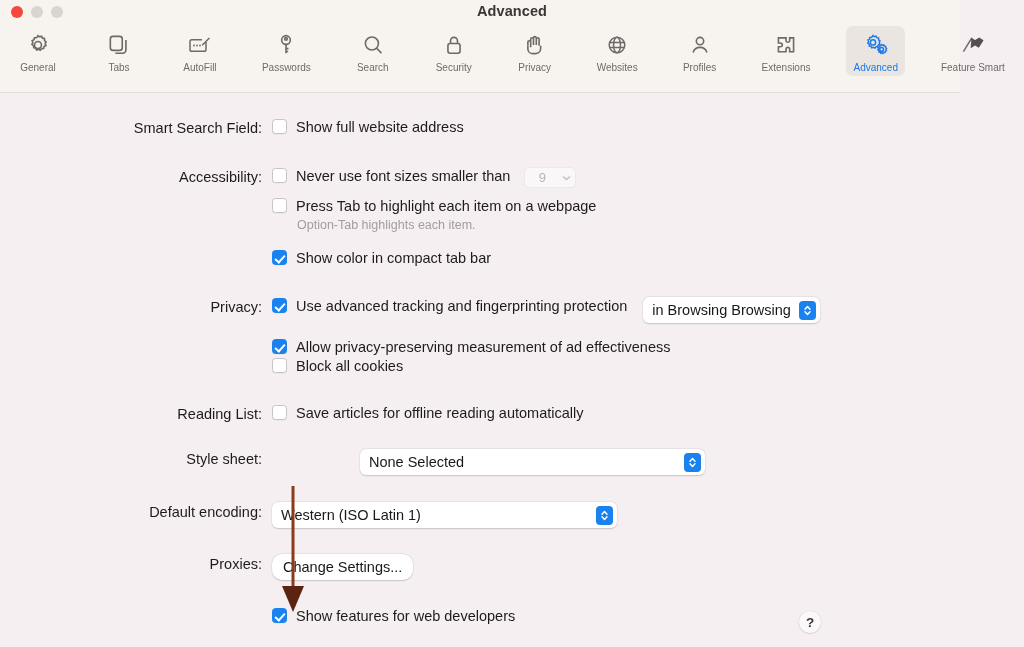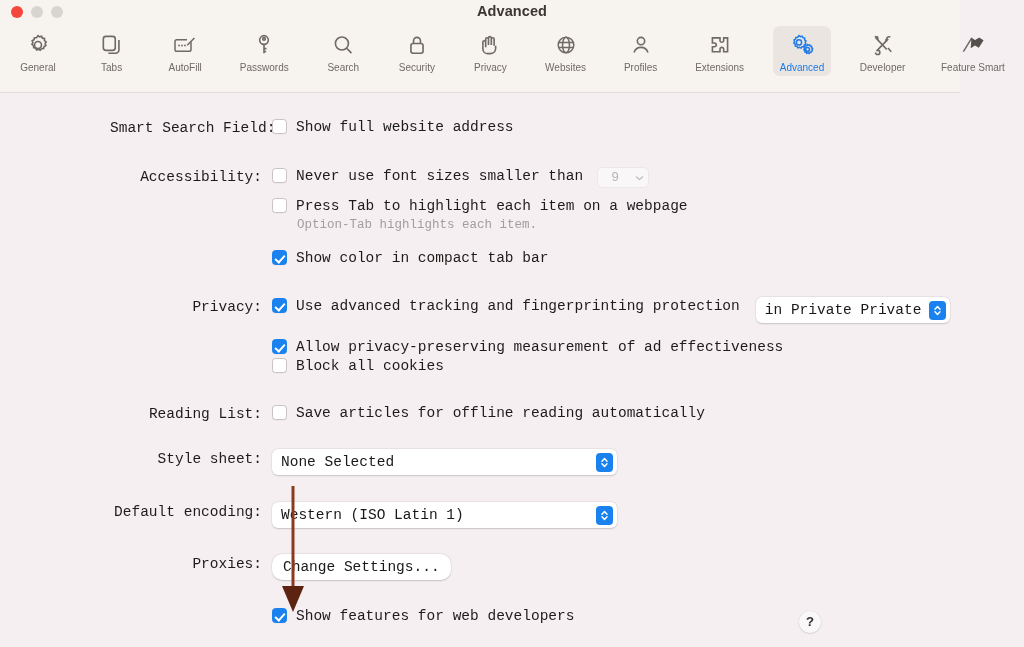--- a/index.html
+++ b/index.html
@@ -54,21 +54,20 @@
   .tool-label {
     margin-top: 2px;
     font-size: 10px; color: #6f6a67; white-space: nowrap;
   }
   .tool-item.selected .tool-label { color: #1b7ae8; }
 
   
   #content {
     position: absolute; left: 0; top: 93px; width: 839px; height: 554px;
     background: #f6eff1;
-    font-family: Liberation Mono, monospace;
   }
 
   .row {
     position: absolute;
     display: flex; align-items: flex-start;
   }
   .row-label {
     width: 162px; text-align: right;
     font-size: 14.5px; color: #1e1c1b;
     padding-right: 10px; line-height: 20px;
@@ -288,32 +287,20 @@
           <svg width="28" height="26" viewBox="0 0 28 24" fill="none" stroke="#1b7ae8" stroke-width="1.5">
             <circle cx="11" cy="9.4" r="2.6"></circle>
             <path d="M11 2.6l1.4 1 1.7-.5.7 1.6 1.8.3v1.8l1.4 1.1-.8 1.5.6 1.7-1.6.8-.3 1.7-1.8.1-1.1 1.4-1.5-.8-1.7.6-.8-1.6-1.7-.3-.1-1.8-1.4-1.1.8-1.5-.6-1.7 1.6-.8.3-1.7 1.8-.1z"></path>
             <circle cx="19.6" cy="16.4" r="1.9"></circle>
             <path d="M19.6 11.6l1 .7 1.2-.3.5 1.1 1.3.2v1.3l1 .8-.6 1.1.4 1.2-1.1.5-.2 1.2-1.3.1-.8 1-1-.6-1.2.4-.6-1.1-1.2-.2-.1-1.3-1-.8.6-1.1-.4-1.2 1.1-.5.2-1.2 1.3-.1z"></path>
           </svg>
         </span>
         <span class="tool-label">Advanced</span>
       </div>
 
-      <div class="tool-item">
-        <span class="tool-icon">
-          <svg width="26" height="26" viewBox="0 0 24 24" fill="none" stroke="#6f6a67" stroke-width="1.5">
-            <path d="M5 5l10.5 11.2M6 17.6L16.8 6.4"></path>
-            <path d="M4.4 4.2l2.5.4.6 2.4"></path>
-            <path d="M18.8 4.6a3 3 0 0 0-3.6 4.2"></path>
-            <path d="M5.1 18.9a2 2 0 1 0 2.1-2.1"></path>
-            <path d="M16.6 14.8l3 3.4"></path>
-          </svg>
-        </span>
-        <span class="tool-label">Developer</span>
-      </div>
 
       <div class="tool-item">
         <span class="tool-icon">
           <svg width="30" height="26" viewBox="0 0 30 24" fill="none" stroke="#6f6a67" stroke-width="1.5">
             <path d="M5.4 18.6L13.4 5.6l4.2 5.2"></path>
             <path d="M13.4 5.6l3.6 2.2 4.2-2.6 3.6 2.2-4.2 6.6-3.6-2.2-4.2 2.6" fill="#55504e" stroke="#55504e" stroke-width="1.2" stroke-linejoin="round"></path>
           </svg>
         </span>
         <span class="tool-label">Feature Smart</span>
       </div>
@@ -364,21 +351,21 @@
         <span class="cb-label">Show color in compact tab bar</span>
       </div>
     </div>
 
     <div class="row" style="left:110px; top:204px;">
       <div class="row-label">Privacy:</div>
       <div class="row-body">
         <span class="cb on"></span>
         <span class="cb-label">Use advanced tracking and fingerprinting protection</span>
         <span class="popup" style="margin-left:16px;">
-          <span class="popup-text">in Private Private</span>
+          <span class="popup-text">in Browsing Browsing</span>
           <span class="chev-box">
             <svg width="9" height="13" viewBox="0 0 9 13" fill="none" stroke="#ffffff" stroke-width="1.5" stroke-linecap="round" stroke-linejoin="round">
               <path d="M2 5.2L4.5 2.6L7 5.2"></path>
                 <path d="M2 7.8L4.5 10.4L7 7.8"></path>
             </svg>
           </span>
         </span>
       </div>
     </div>
 
@@ -397,24 +384,24 @@
     </div>
 
     <div class="row" style="left:110px; top:311px;">
       <div class="row-label">Reading List:</div>
       <div class="row-body">
         <span class="cb"></span>
         <span class="cb-label">Save articles for offline reading automatically</span>
       </div>
     </div>
 
-    <div class="row" style="left:110px; top:356px;">
+    <div class="row" style="left:110px; top:356px;gap:44px;">
       <div class="row-label">Style sheet:</div>
       <div class="row-body">
-        <span class="popup" style="width:345px;">
+        <span class="popup" style="width:345px;margin-left:44px;">
           <span class="popup-text">None Selected</span>
           <span class="chev-box">
             <svg width="9" height="13" viewBox="0 0 9 13" fill="none" stroke="#ffffff" stroke-width="1.5" stroke-linecap="round" stroke-linejoin="round">
               <path d="M2 5.2L4.5 2.6L7 5.2"></path>
                 <path d="M2 7.8L4.5 10.4L7 7.8"></path>
             </svg>
           </span>
         </span>
       </div>
     </div>

